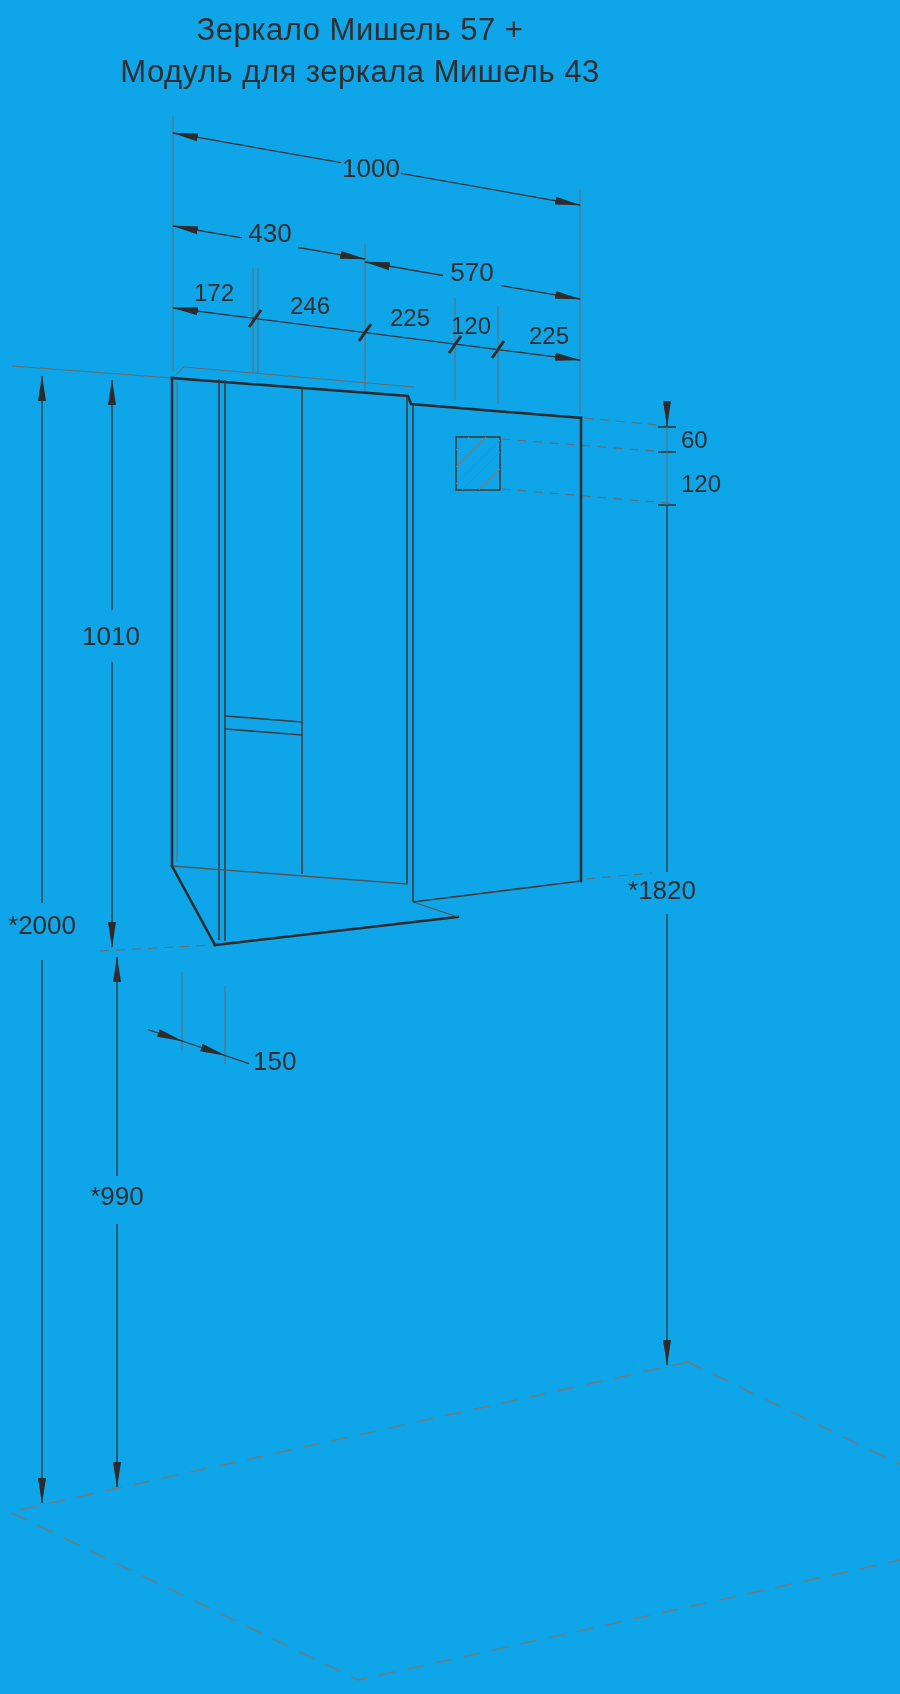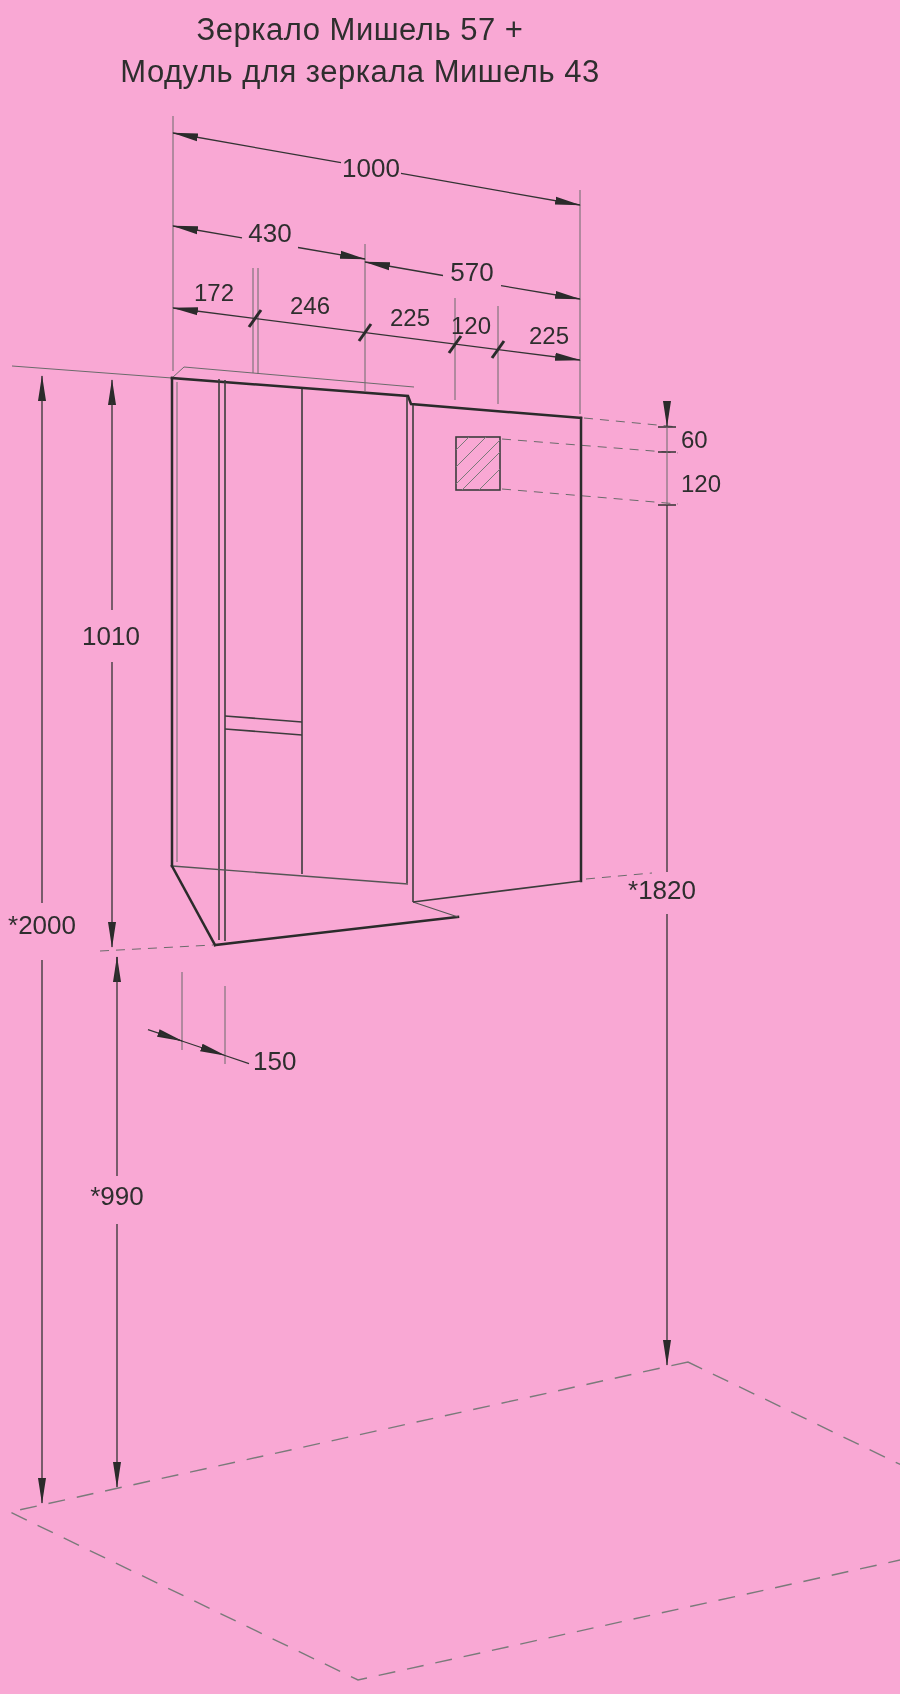--- a/index.html
+++ b/index.html
@@ -1,16 +1,16 @@
 <!DOCTYPE html>
 <html><head>
 <meta charset="utf-8">
 <style>
   html,body{margin:0;padding:0;background:#ffffff;}
-  .stage{width:900px;height:1694px;background:#f9a8d4;position:relative;overflow:hidden;}
+  .stage{width:900px;height:1694px;background:#0ea5e9;position:relative;overflow:hidden;}
   svg{display:block;}
   text{font-family:"Liberation Sans","DejaVu Sans",sans-serif;fill:#2e2e2e;}
   .title{font-size:31px;letter-spacing:.5px;}
   .dim{font-size:26px;}
   .dimsmall{font-size:24px;}
   .thin{stroke:#6b6b6b;stroke-width:1;fill:none;}
   .dash{stroke:#6b6b6b;stroke-width:1;fill:none;stroke-dasharray:9 7;}
   .dimline{stroke:#333;stroke-width:1.3;fill:none;}
   .heavy{stroke:#2b2b2b;stroke-width:2.5;fill:none;stroke-linecap:square;}
   .med{stroke:#3c3c3c;stroke-width:1.6;fill:none;}

